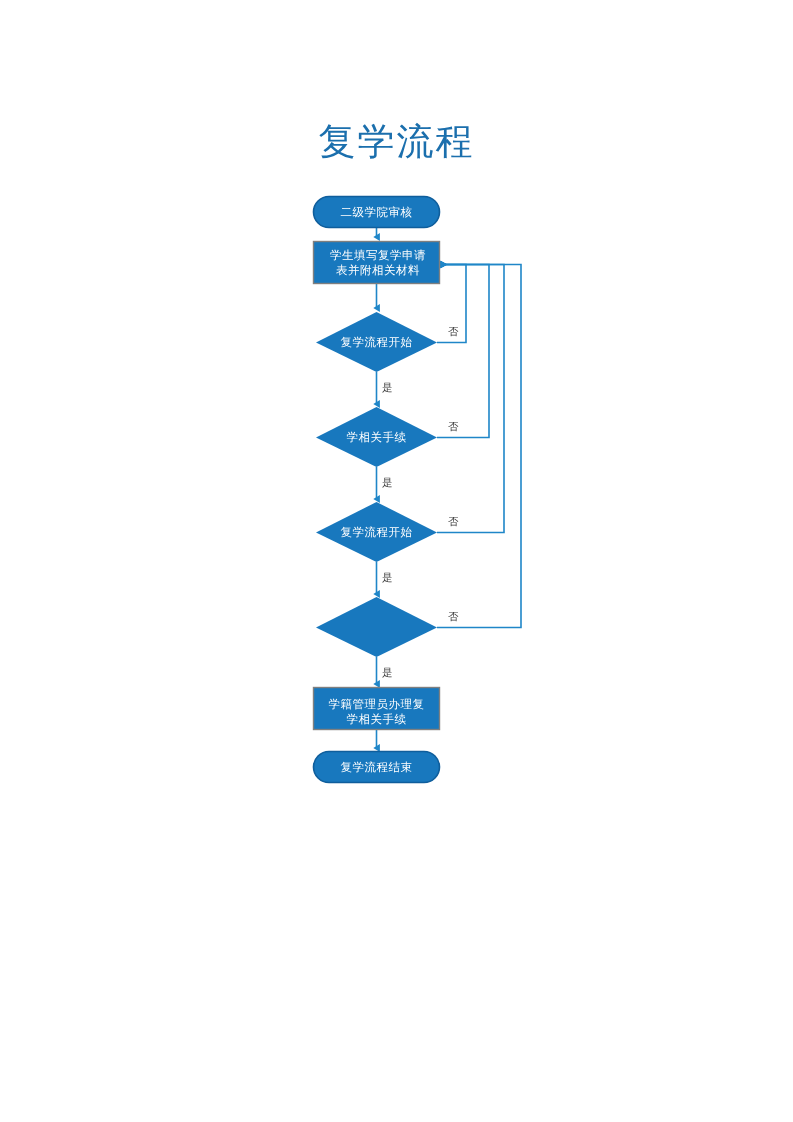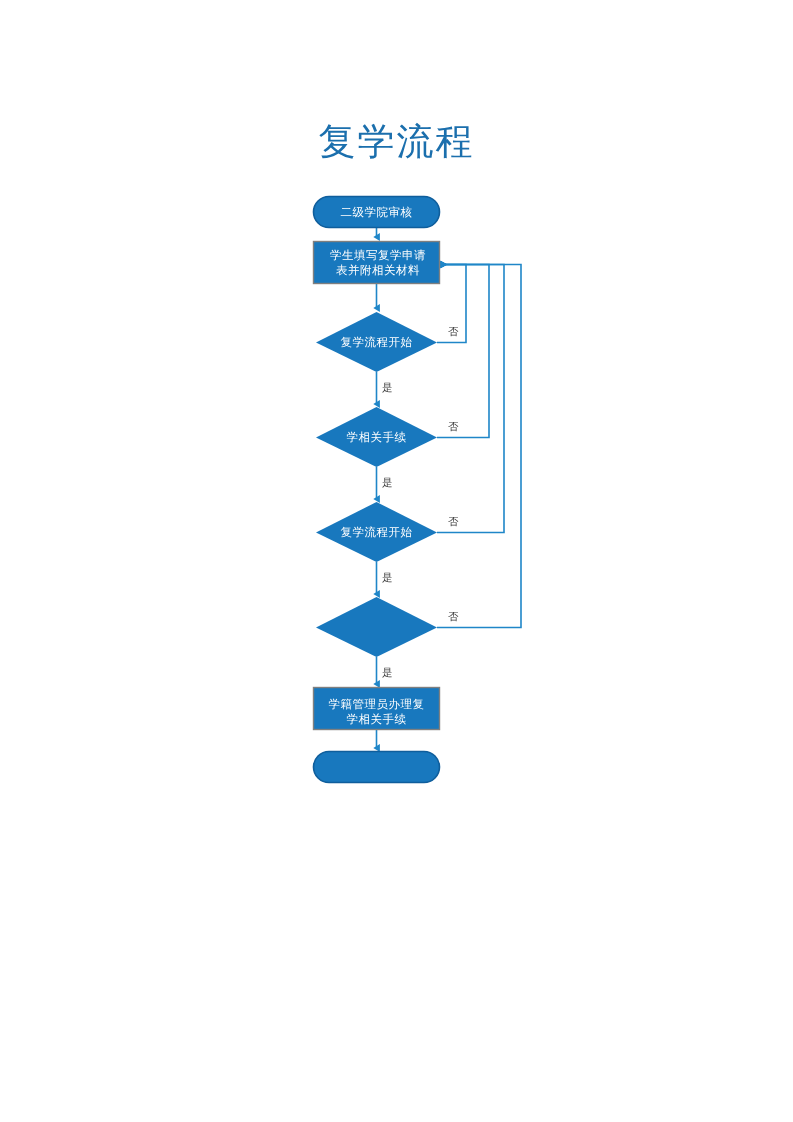--- a/index.html
+++ b/index.html
@@ -150,20 +150,21 @@
     <div class="node-label" style="left:316px; top:327px; width:121px; height:31px;">复学流程开始</div>
 
     <div class="node-label" style="left:316px; top:422px; width:121px; height:31px;">学相关手续</div>
 
     <div class="node-label" style="left:316px; top:517px; width:121px; height:31px;">复学流程开始</div>
 
 
     <div class="node-label" style="left:313px; top:687px; width:127px; height:49px;">学籍管理员办理复
 学相关手续</div>
 
+    <div class="node-label" style="left:313px; top:751px; width:127px; height:32px;">复学流程结束</div>
 
     <div class="edge-label" style="left:382px; top:381px;">是</div>
 
     <div class="edge-label" style="left:382px; top:476px;">是</div>
 
     <div class="edge-label" style="left:382px; top:571px;">是</div>
 
     <div class="edge-label" style="left:382px; top:666px;">是</div>
 
     <div class="edge-label" style="left:448px; top:325px;">否</div>

